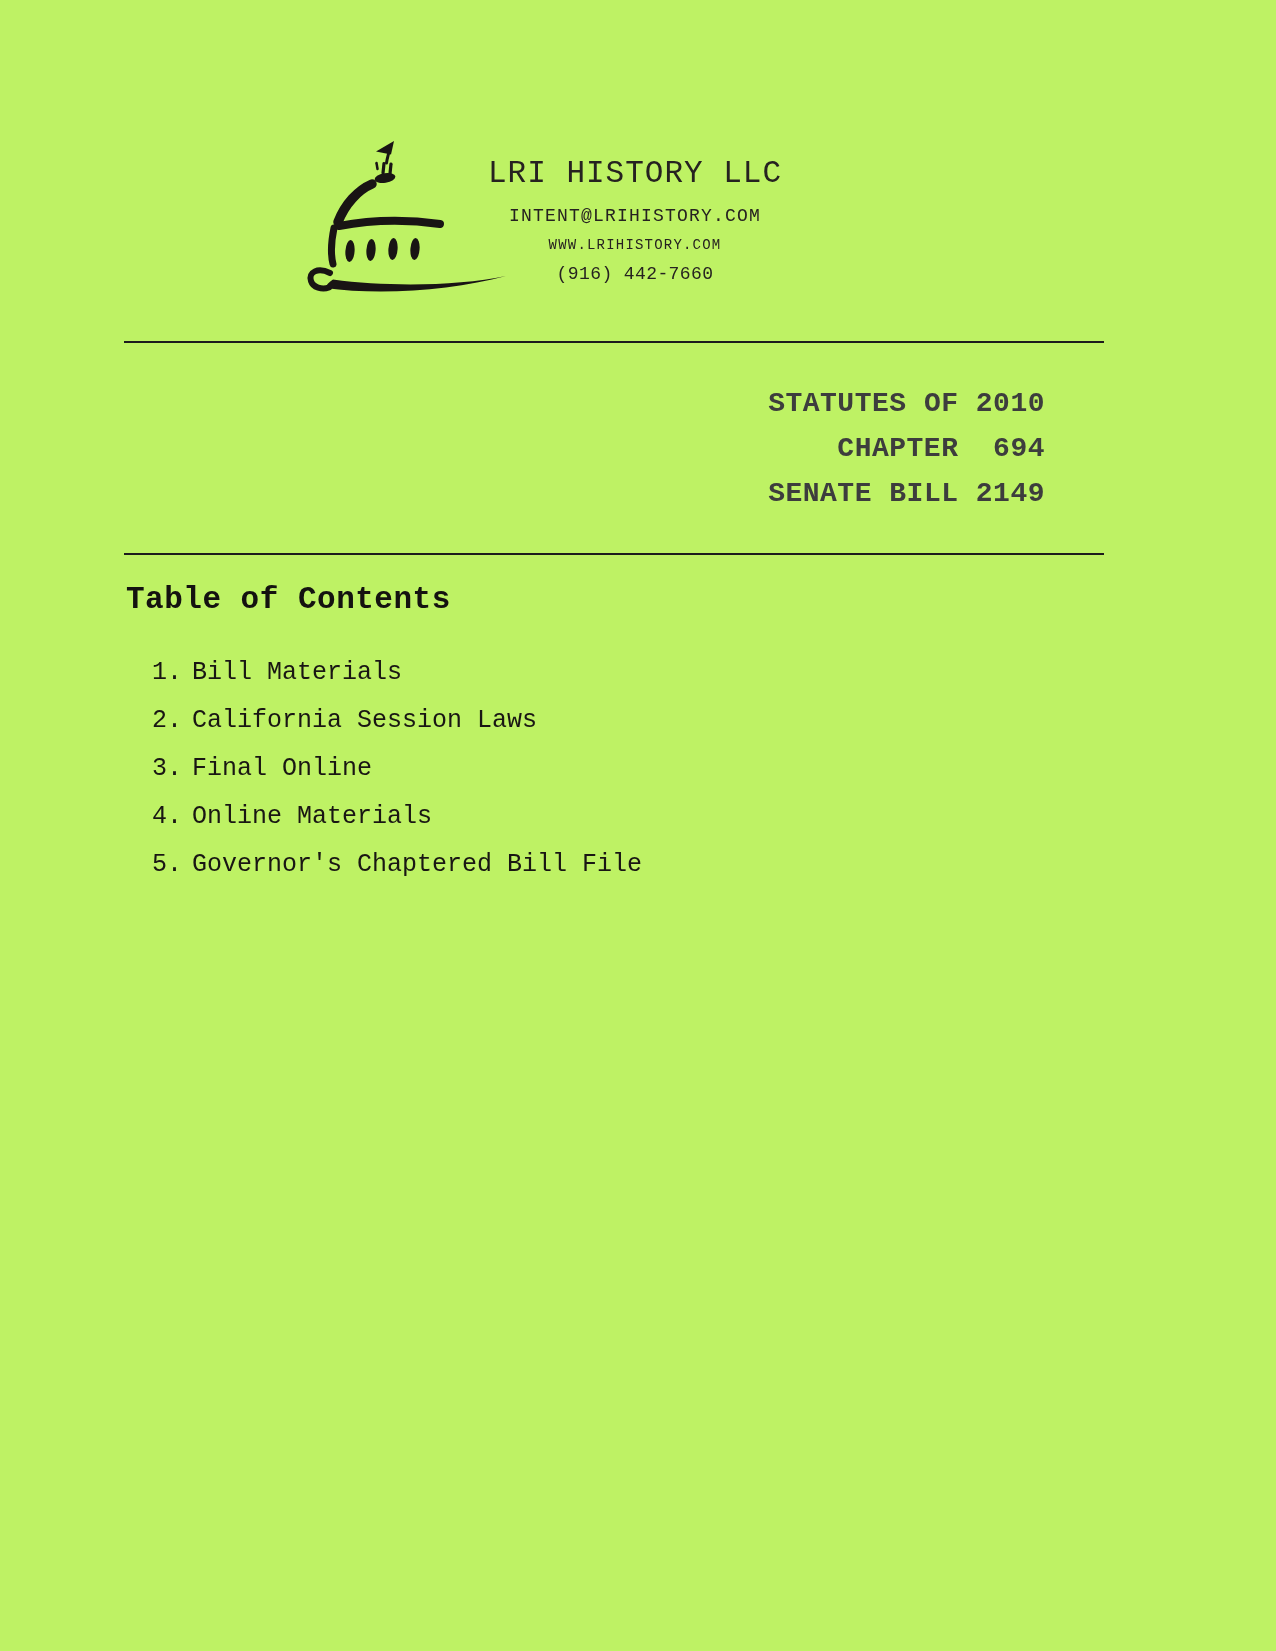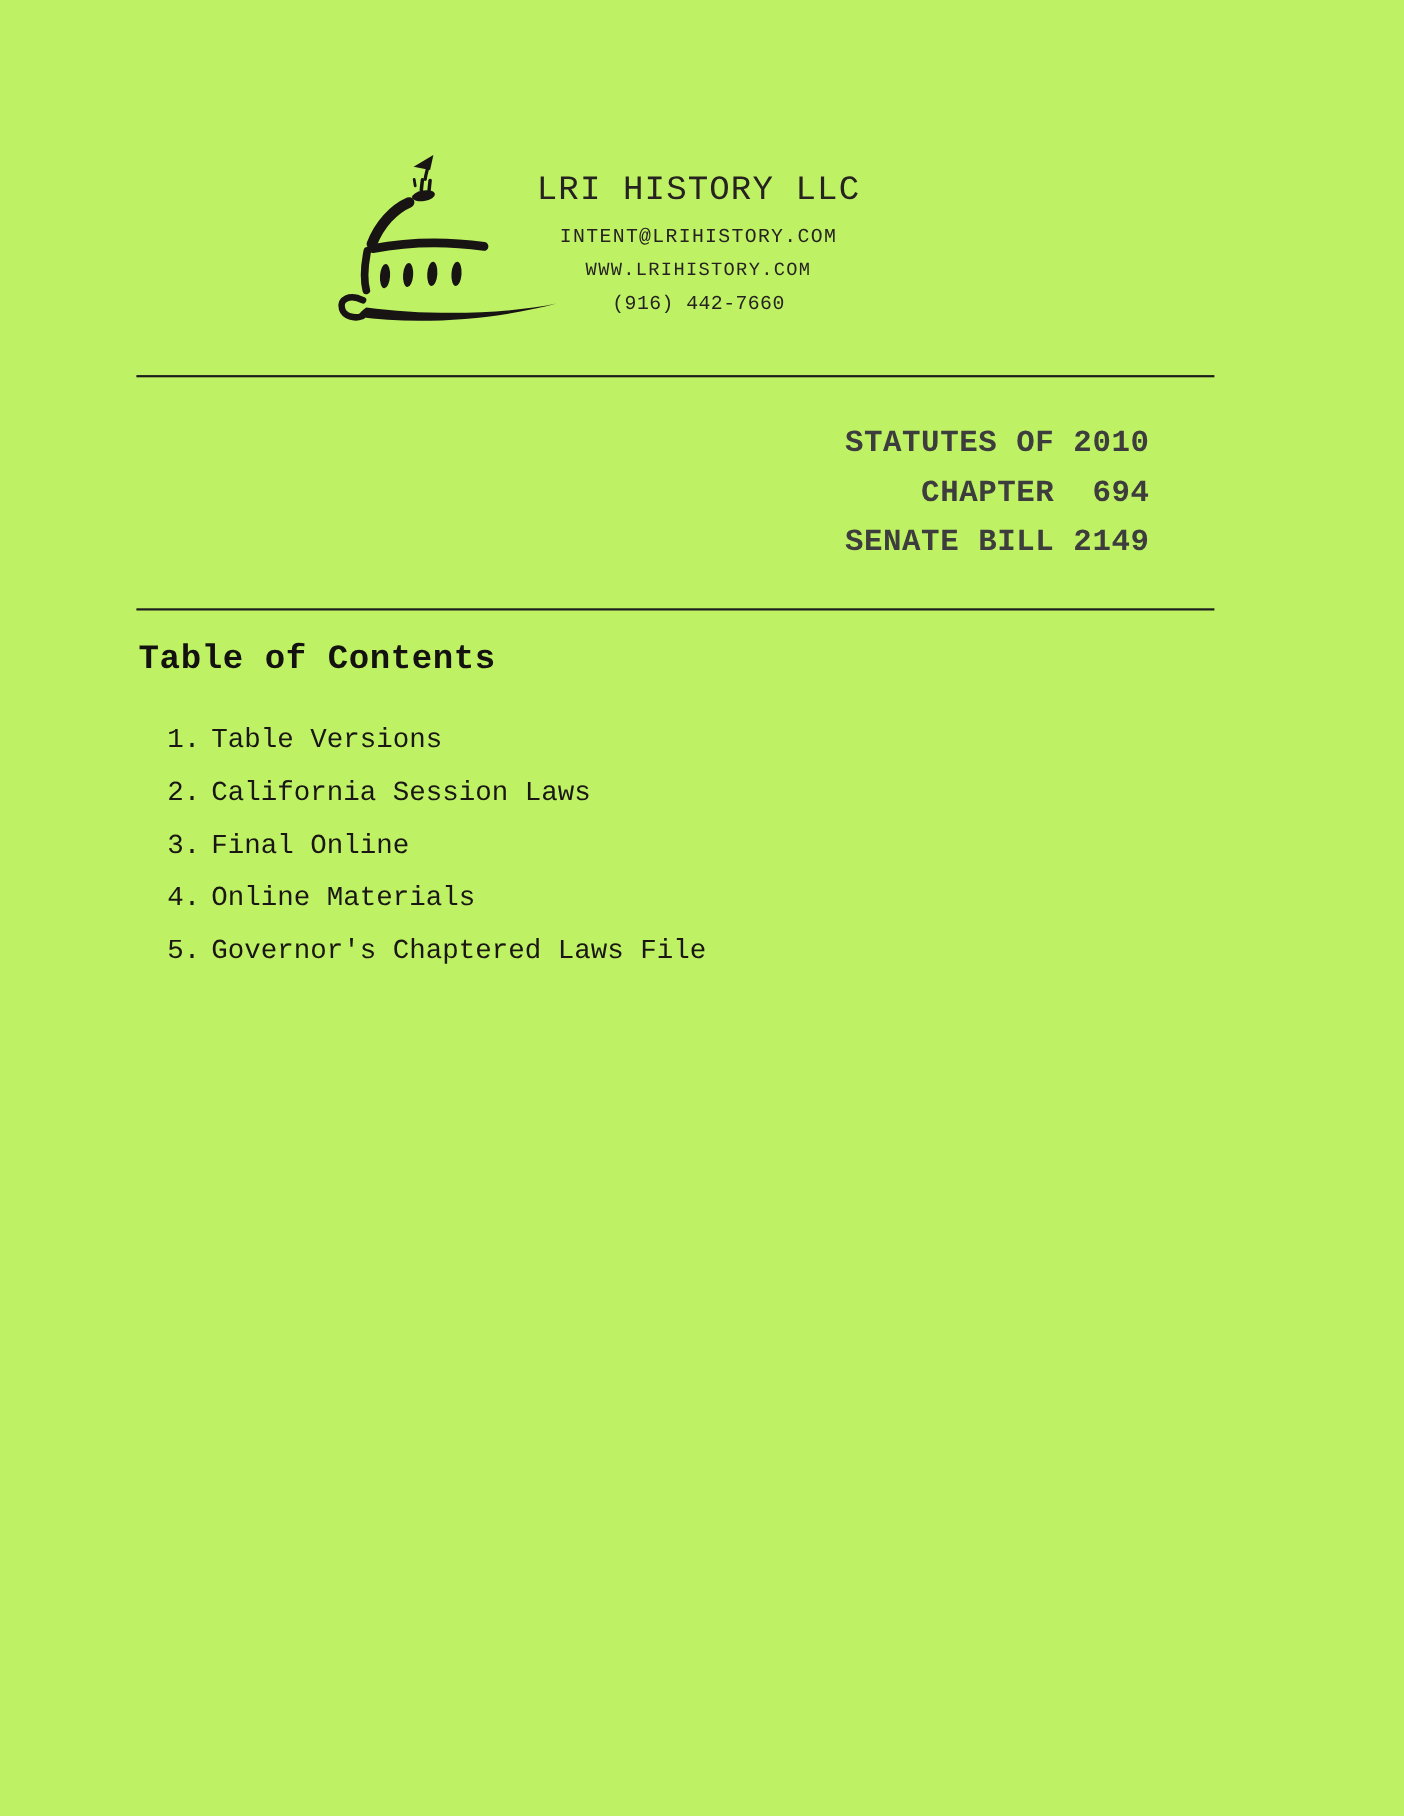--- a/index.html
+++ b/index.html
@@ -40,21 +40,21 @@
     font-weight: 400;
     margin: 0;
   }
   .contact-line-email {
     margin-top: 15px;
     font-size: 18px;
     letter-spacing: 1.2px;
   }
   .contact-line-web {
     margin-top: 11px;
-    font-size: 17px;
+    font-size: 14px;
     letter-spacing: 1.2px;
   }
   .contact-line-phone {
     margin-top: 11px;
     font-size: 18px;
     letter-spacing: 0.4px;
   }
 
   
   .rule {
@@ -160,33 +160,33 @@
   <div class="reference-block">
     <div class="ref-line">STATUTES OF 2010</div>
     <div class="ref-line">CHAPTER  694</div>
     <div class="ref-line">SENATE BILL 2149</div>
   </div>
 
   <h2 class="toc-title">Table of Contents</h2>
   <ol class="toc-list">
       <li class="toc-item">
         <span class="toc-item-number">1.</span>
-        <span class="toc-item-label">Table Versions</span>
+        <span class="toc-item-label">Bill Materials</span>
       </li>
       <li class="toc-item">
         <span class="toc-item-number">2.</span>
         <span class="toc-item-label">California Session Laws</span>
       </li>
       <li class="toc-item">
         <span class="toc-item-number">3.</span>
         <span class="toc-item-label">Final Online</span>
       </li>
       <li class="toc-item">
         <span class="toc-item-number">4.</span>
         <span class="toc-item-label">Online Materials</span>
       </li>
       <li class="toc-item">
         <span class="toc-item-number">5.</span>
-        <span class="toc-item-label">Governor's Chaptered Laws File</span>
+        <span class="toc-item-label">Governor's Chaptered Bill File</span>
       </li>
     </ol>
 
 </div>
 
 </body></html>

